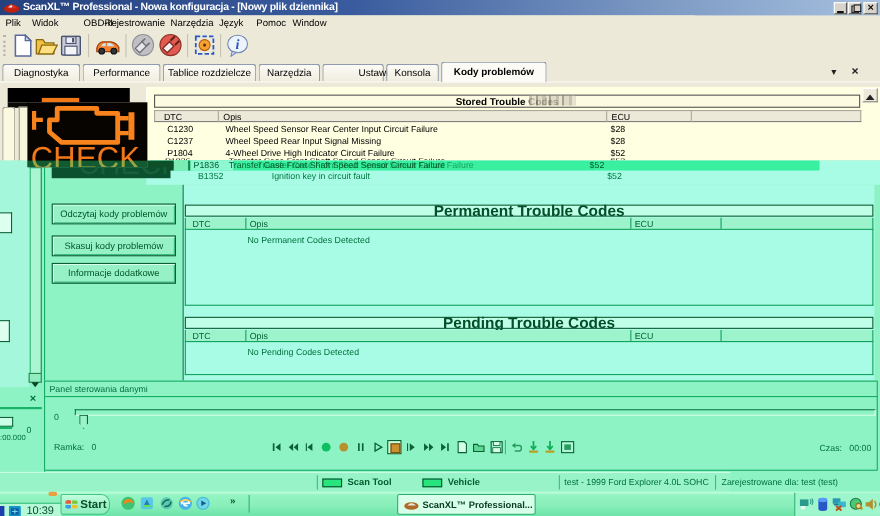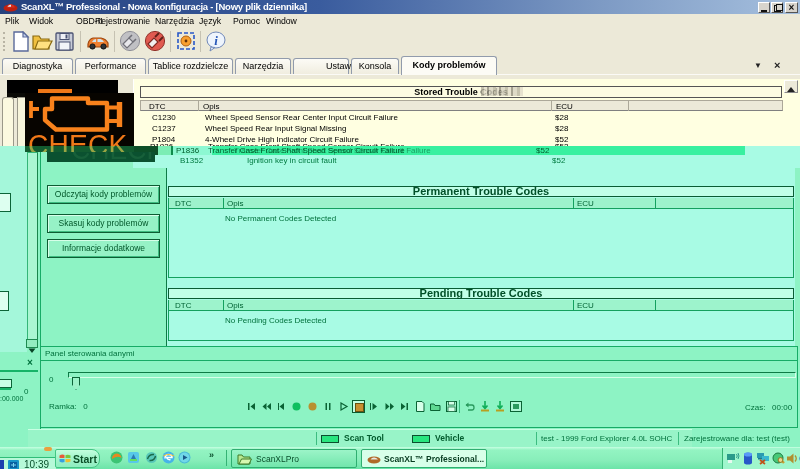--- a/index.html
+++ b/index.html
@@ -3,21 +3,21 @@
 <meta charset="utf-8">
 <style>
 html,body{margin:0;padding:0;}
 body{width:800px;height:469px;overflow:hidden;position:relative;font-family:"Liberation Sans",sans-serif;background:#ece9d8;}
 .abs{position:absolute;}
 .tx{position:absolute;white-space:nowrap;}
 .tab{position:absolute;top:3px;height:16px;background:linear-gradient(180deg,#fcfbf6,#f0eddf);border:1px solid #919bac;border-bottom:none;border-radius:3px 3px 0 0;box-sizing:border-box;font-size:9px;color:#000;text-align:center;line-height:15px;}
 .tab-act{top:1px;height:19px;background:#fcfbf5;font-weight:bold;line-height:17px;z-index:3;}
 .gtx{position:absolute;white-space:nowrap;color:#00713c;}
 .gbtn{background:#96f2c6;border:1px solid #0d5c33;box-shadow:inset 1px 1px 0 #d7ffe9, inset -1px -1px 0 #3dbc80;box-sizing:border-box;font-size:8.5px;color:#02572a;text-align:center;line-height:17px;}
-.ghead{background:#c0ffe8;border:1px solid #0a5c34;box-sizing:border-box;text-align:center;font-size:11px;font-weight:bold;color:#004f28;line-height:9px;}
+.ghead{background:#c0ffe8;border:1px solid #0a5c34;box-sizing:border-box;text-align:center;font-size:14px;font-weight:bold;color:#004f28;line-height:9px;}
 .gthr{background:#9df3cc;border:1px solid #14a05e;border-top:none;box-sizing:border-box;font-size:8px;color:#006233;}
 .gsep{position:absolute;top:0;width:1px;height:10px;background:#14a05e;}
 </style>
 </head>
 <body>
 
 <div class="abs" id="titlebar" style="left:0;top:0;width:800px;height:14px;background:linear-gradient(90deg,#26427e 0%,#3a5c9e 40%,#7d9ac4 75%,#a6c0de 100%);">
   <svg class="abs" style="left:3px;top:2px;" width="15" height="10" viewBox="0 0 15 10">
     <ellipse cx="7.5" cy="6" rx="7" ry="3.6" fill="#c02010"></ellipse>
     <path d="M3.5 5.5 Q5 1.5 8 2 Q11 2.5 12 5.5 Z" fill="#d83020"></path>
@@ -311,21 +311,21 @@
         <path d="M6 1 L6 8 M3.5 5.5 L6 8.5 L8.5 5.5" fill="none" stroke="#0fae58" stroke-width="1.6"></path>
         <path d="M2 10.5 L10 10.5" stroke="#b8a020" stroke-width="2"></path>
       </svg>
     <svg class="abs" style="left:264px;top:0px" width="14" height="13" viewBox="0 0 14 13">
         <rect x="1.5" y="1.5" width="11" height="10" fill="#aef7d6" stroke="#0a6234" stroke-width="1"></rect>
         <rect x="4" y="4" width="6" height="5" fill="#2a9a5e"></rect>
       </svg>
   </div>
 </div>
 
-<div class="abs" style="left:0;top:429px;width:664px;height:18px;background:#98f4c8;border-top:1px solid #c9ffe4;box-sizing:border-box;margin-left:28px;">
+<div class="abs" style="left:0;top:429px;width:664px;height:18px;background:#98f4c8;border-top:1px solid #c9ffe4;box-sizing:border-box;">
   <div class="abs" style="left:288px;top:2px;width:1px;height:13px;background:#3dbc80;"></div>
   <div class="abs" style="left:508px;top:2px;width:1px;height:13px;background:#3dbc80;"></div>
   <div class="abs" style="left:650px;top:2px;width:1px;height:13px;background:#3dbc80;"></div>
   <div class="abs" style="left:293px;top:5px;width:18px;height:8px;background:#28e57e;border:1px solid #0b4f2e;box-sizing:border-box;"></div>
   <span class="gtx" style="left:316px;top:3px;font-size:8.5px;font-weight:bold;color:#035c2e;">Scan Tool</span>
   <div class="abs" style="left:384px;top:5px;width:18px;height:8px;background:#28e57e;border:1px solid #0b4f2e;box-sizing:border-box;"></div>
   <span class="gtx" style="left:407px;top:3px;font-size:8.5px;font-weight:bold;color:#035c2e;">Vehicle</span>
   <span class="gtx" style="left:513px;top:4px;font-size:8px;">test - 1999 Ford Explorer 4.0L SOHC</span>
   <span class="gtx" style="left:656px;top:4px;font-size:8px;">Zarejestrowane dla: test (test)</span>
 </div>
@@ -372,27 +372,20 @@
       <path d="M1.5 5 Q6 2 12 5" stroke="#f0c030" stroke-width="1.2" fill="none"></path>
     </svg>
     <svg class="abs" style="left:178px;top:4px" width="13" height="13" viewBox="0 0 13 13">
       <circle cx="6.5" cy="6.5" r="6" fill="#48b8d8"></circle>
       <circle cx="6.5" cy="6.5" r="5" fill="#70d8e8"></circle>
       <path d="M5 4 L9.5 6.5 L5 9 Z" fill="#1a5a8a"></path>
     </svg>
   <span class="tx" style="left:209px;top:3px;font-size:9px;font-weight:bold;color:#0a4f2c;">»</span>
   <div class="abs" style="left:226px;top:3px;width:1px;height:16px;background:#35b274;"></div>
 
-  <div class="abs" style="left:231px;top:2px;width:126px;height:19px;background:linear-gradient(180deg,#9cf4c8,#72e6ac);border:1px solid #2fae70;border-radius:2px;box-sizing:border-box;">
-    <svg class="abs" style="left:5px;top:3px" width="15" height="12" viewBox="0 0 15 12">
-        <path d="M1 11 L1 2 L5 2 L6.5 4 L13 4 L13 11 Z" fill="#b8e890" stroke="#3f7a28" stroke-width="1"></path>
-        <path d="M2 11 L4.5 6 L14.5 6 L12 11 Z" fill="#d8f8b0" stroke="#3f7a28" stroke-width="1"></path>
-      </svg>
-    <span class="tx" style="left:24px;top:4px;font-size:8.5px;color:#0a4f2c;">ScanXLPro</span>
-  </div>
 
   <div class="abs" style="left:361px;top:2px;width:126px;height:19px;background:#d8ffe9;border:1px solid #2fae70;border-radius:2px;box-sizing:border-box;">
     <svg class="abs" style="left:5px;top:6px" width="14" height="8" viewBox="0 0 14 8">
         <ellipse cx="7" cy="4" rx="6.5" ry="3.4" fill="#b06a28"></ellipse>
         <path d="M3.5 3.5 Q5 1 7.5 1.5 Q10 2 11 3.5 Z" fill="#e8e8e0"></path>
       </svg>
     <span class="tx" style="left:22px;top:4px;font-size:8.5px;font-weight:bold;color:#073c20;">ScanXL™ Professional...</span>
   </div>
 
   <div class="abs" style="left:722px;top:1px;width:78px;height:21px;background:#9ff6cc;border-left:1px solid #35b274;box-sizing:border-box;">

